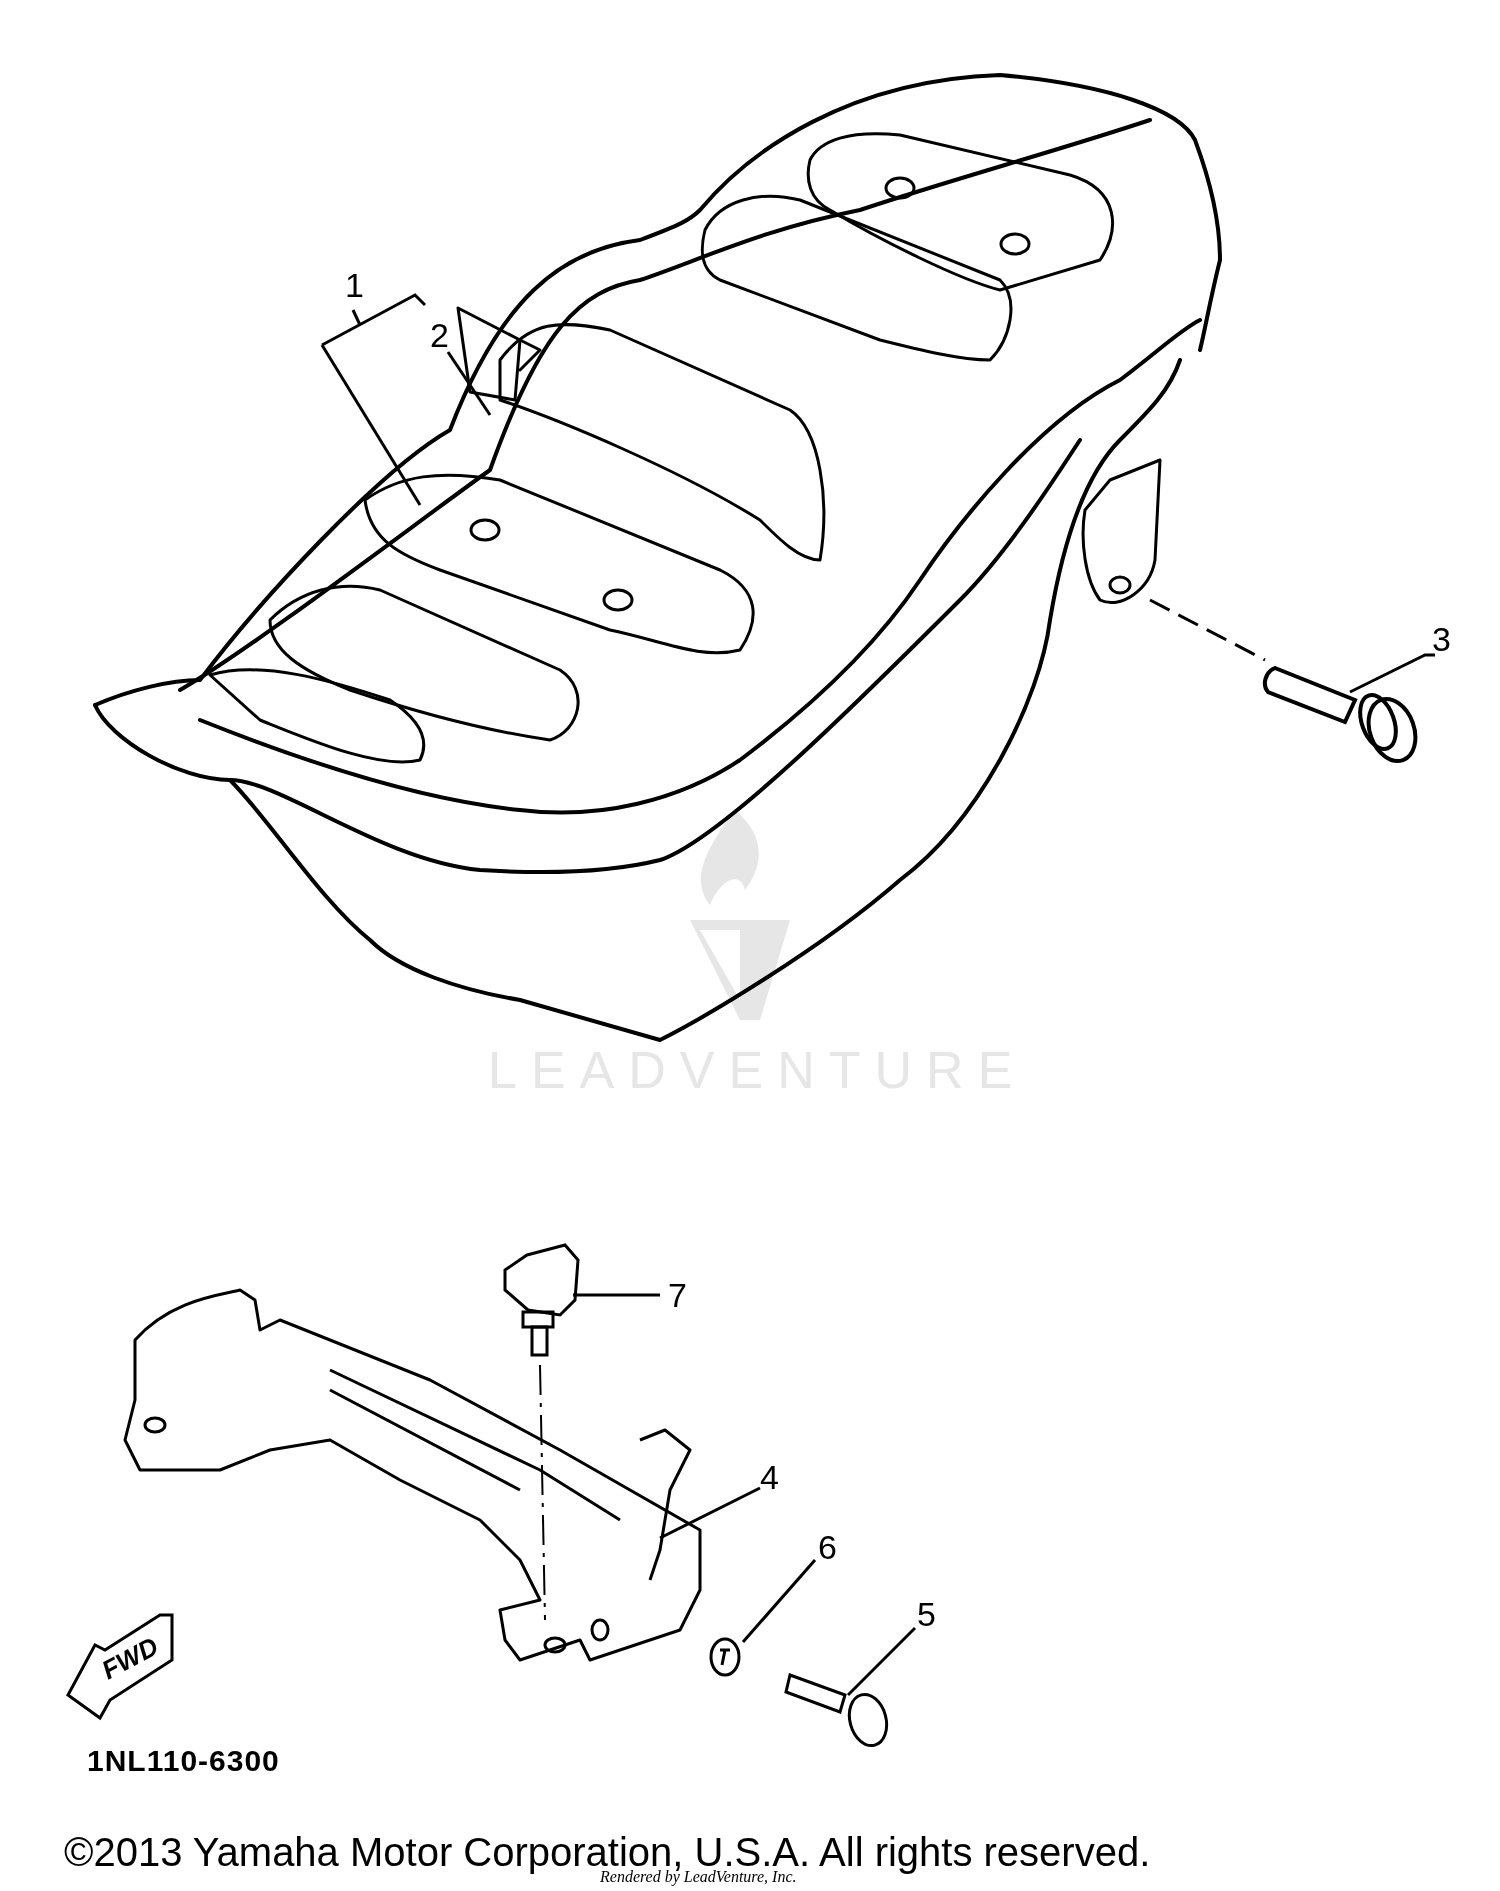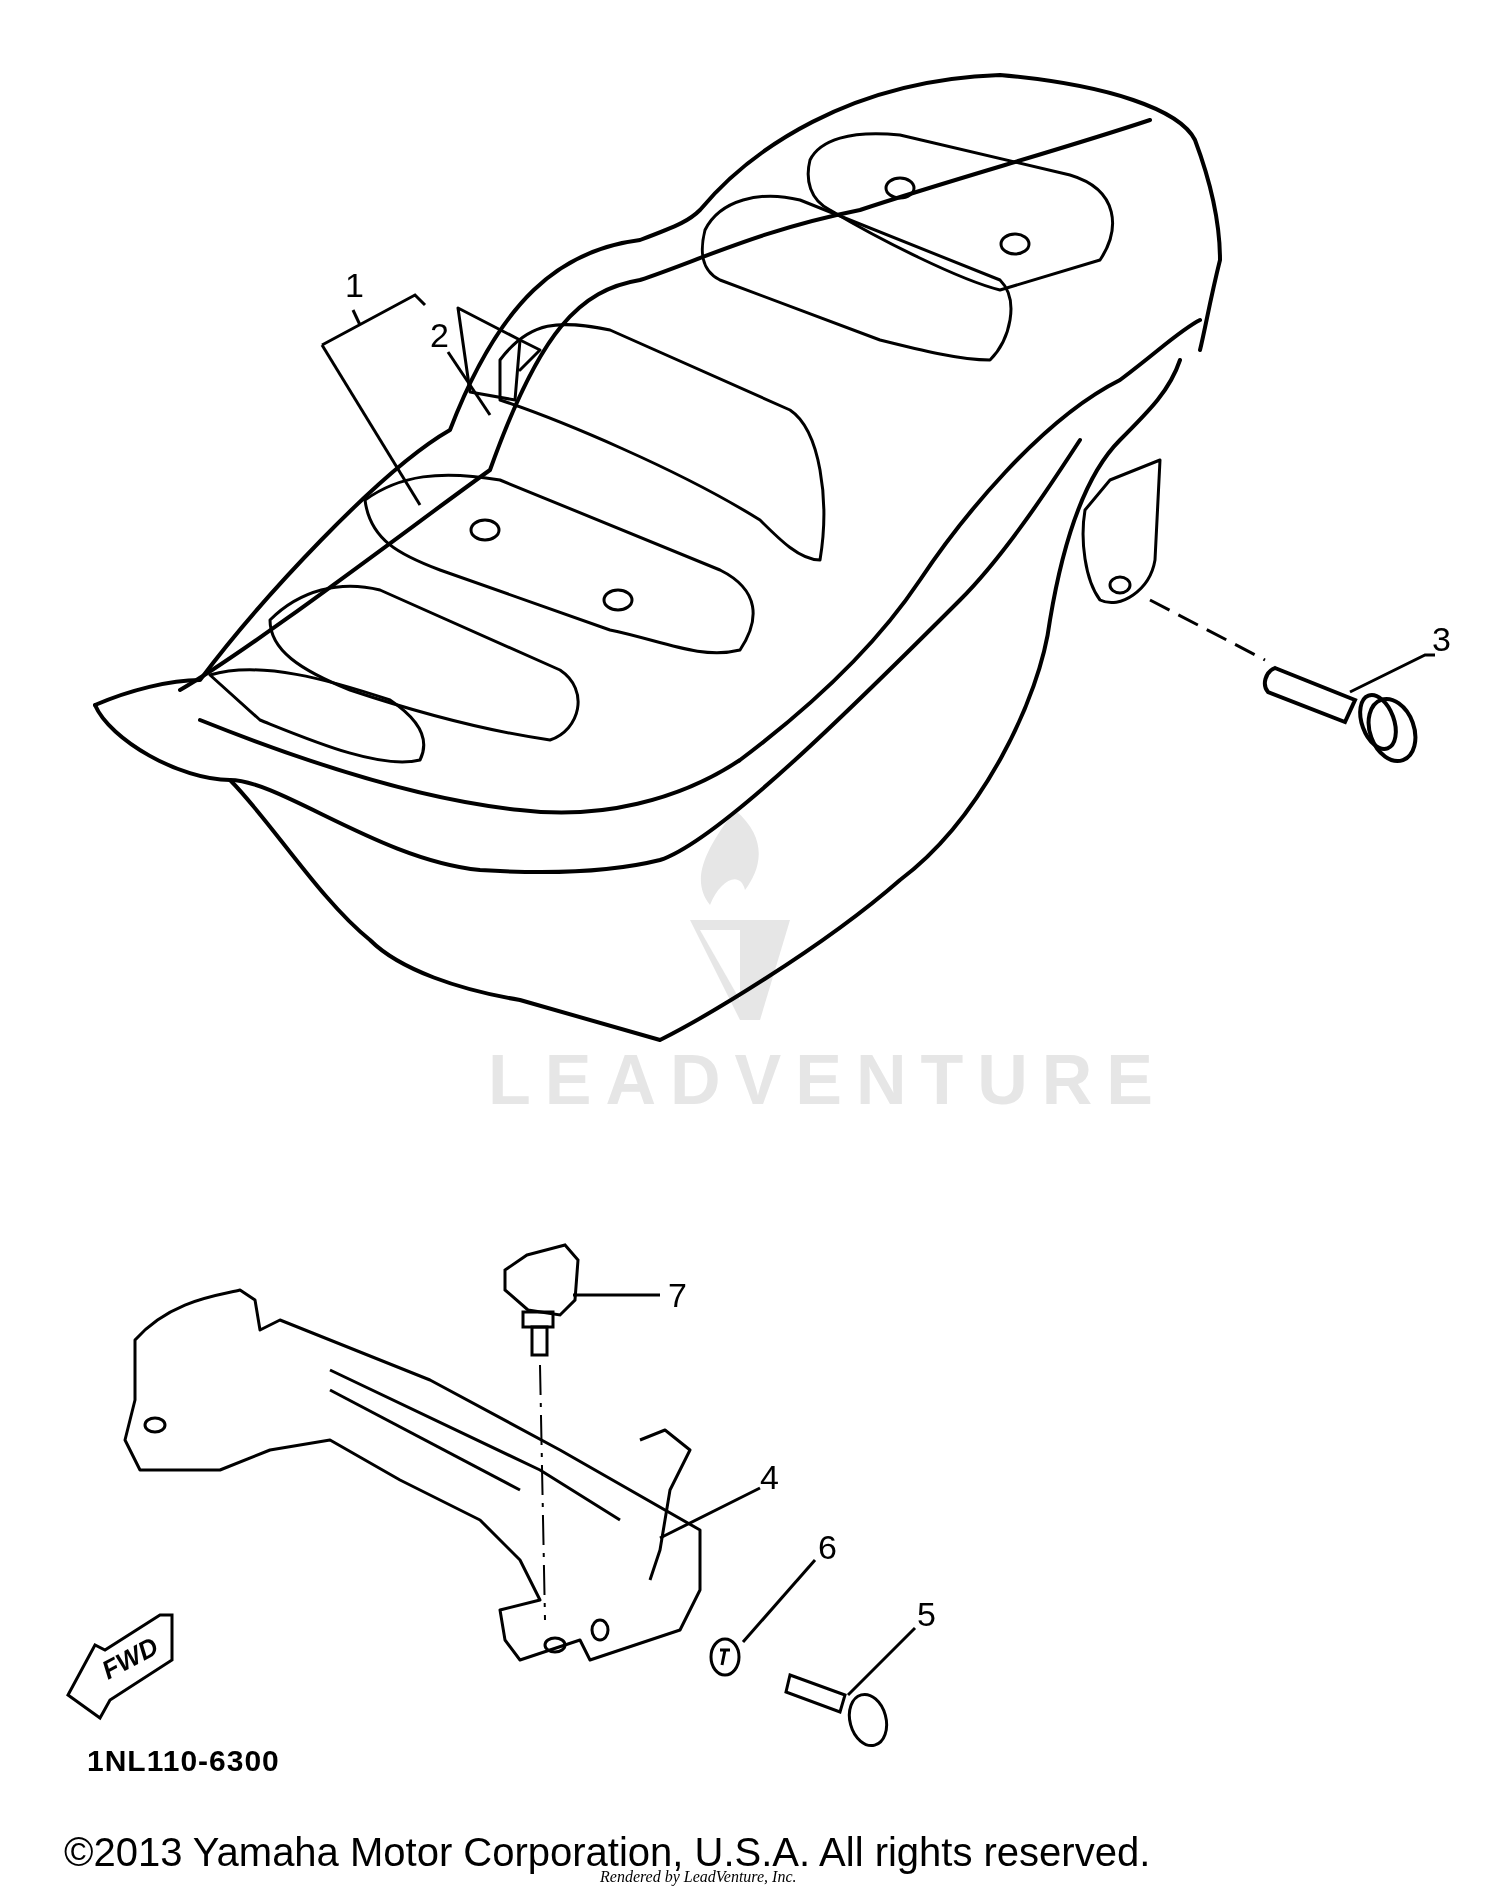--- a/index.html
+++ b/index.html
@@ -7,22 +7,22 @@
          font-family: "Liberation Sans", sans-serif; color: #000; }
   .diagram { position: absolute; left: 0; top: 0; width: 1500px; height: 1891px; }
   .callout { position: absolute; font-family: "Liberation Sans", sans-serif; font-size: 34px;
              line-height: 1; color: #000; }
   .part-code { position: absolute; left: 46px; top: 1744px; font-size: 30px; font-weight: bold;
                letter-spacing: 1px; font-family: "Liberation Sans", sans-serif; margin-left: 41px; }
   .copyright { position: absolute; left: 64px; top: 1830px; font-size: 40px; white-space: nowrap;
                font-family: "Liberation Sans", sans-serif; }
   .rendered-by { position: absolute; left: 600px; top: 1868px; font-size: 16px; font-style: italic;
                  white-space: nowrap; font-family: "Liberation Serif", serif; }
-  .watermark-text { position: absolute; left: 488px; top: 1040px; font-size: 70px; letter-spacing: 14px;
-                    color: #e6e6e6; font-weight: bold; font-family: "Liberation Sans", sans-serif; }
+  .watermark-text { position: absolute; left: 488px; top: 1040px; font-size: 52px; letter-spacing: 14px;
+                    color: #e6e6e6; font-weight: normal; font-family: "Liberation Sans", sans-serif; }
 </style>
 </head>
 <body>
 
 <div class="diagram">
   <svg width="1500" height="1891" viewBox="0 0 1500 1891" xmlns="http://www.w3.org/2000/svg">
 
     <g fill="#e6e6e6">
       <path d="M735 810 C705 850 690 880 710 905 C720 880 740 870 745 890 C760 870 770 840 735 810 Z"></path>
       <polygon points="690,920 790,920 760,1020 740,1020"></polygon>

